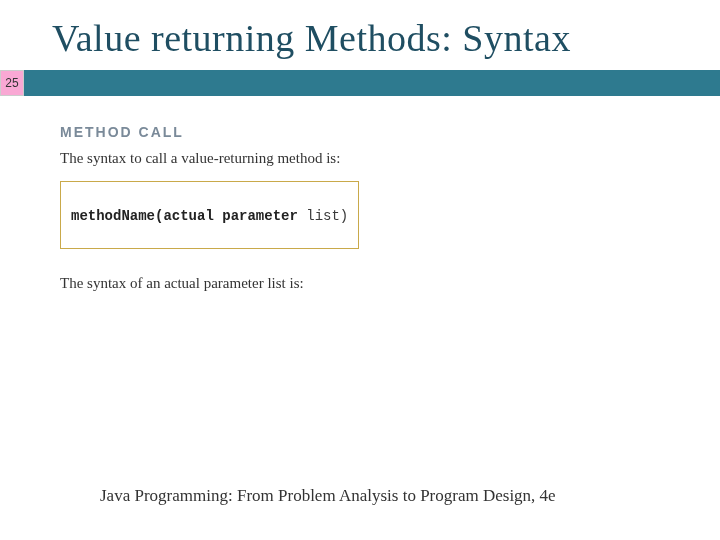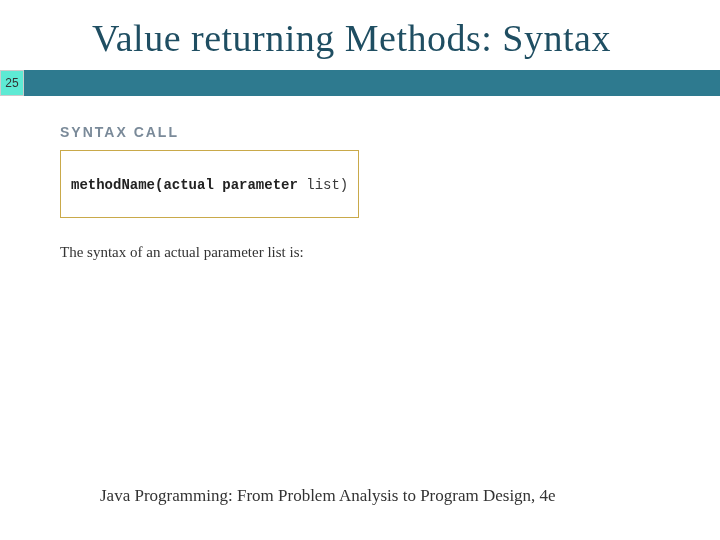--- a/index.html
+++ b/index.html
@@ -10,30 +10,29 @@
     font-family: Georgia, 'Times New Roman', serif;
     position: relative;
     overflow: hidden;
   }
   .slide-title {
     font-size: 38px;
     color: #1f4e62;
     font-weight: normal;
     padding: 16px 0 10px 52px;
     letter-spacing: 0.5px;
-    margin-left: 40px;
   }
   .title-bar-row {
     display: flex;
     align-items: stretch;
     height: 26px;
   }
   .page-badge {
     width: 24px;
-    background: #5eead4;
+    background: #f9a8d4;
     color: #333;
     font-size: 12px;
     display: flex;
     align-items: center;
     justify-content: center;
     font-family: Arial, sans-serif;
     border: 1px solid #ccc;
   }
   .teal-bar {
     flex: 1;
@@ -90,21 +89,22 @@
 
 <div class="slide-title">Value returning Methods: Syntax</div>
 
 <div class="title-bar-row">
   <div class="page-badge">25</div>
   <div class="teal-bar"></div>
 </div>
 
 <div class="content">
 
-  <div class="section-heading">SYNTAX CALL</div>
+  <div class="section-heading">METHOD CALL</div>
+  <div class="body-text">The syntax to call a value-returning method is:</div>
   <div class="code-box">
     <span class="code-text">
       <span class="code-bold">methodName(actual parameter</span><span> list)</span>
     </span>
   </div>
 
   <div class="body-text">The syntax of an actual parameter list is:</div>
 
 </div>
 

